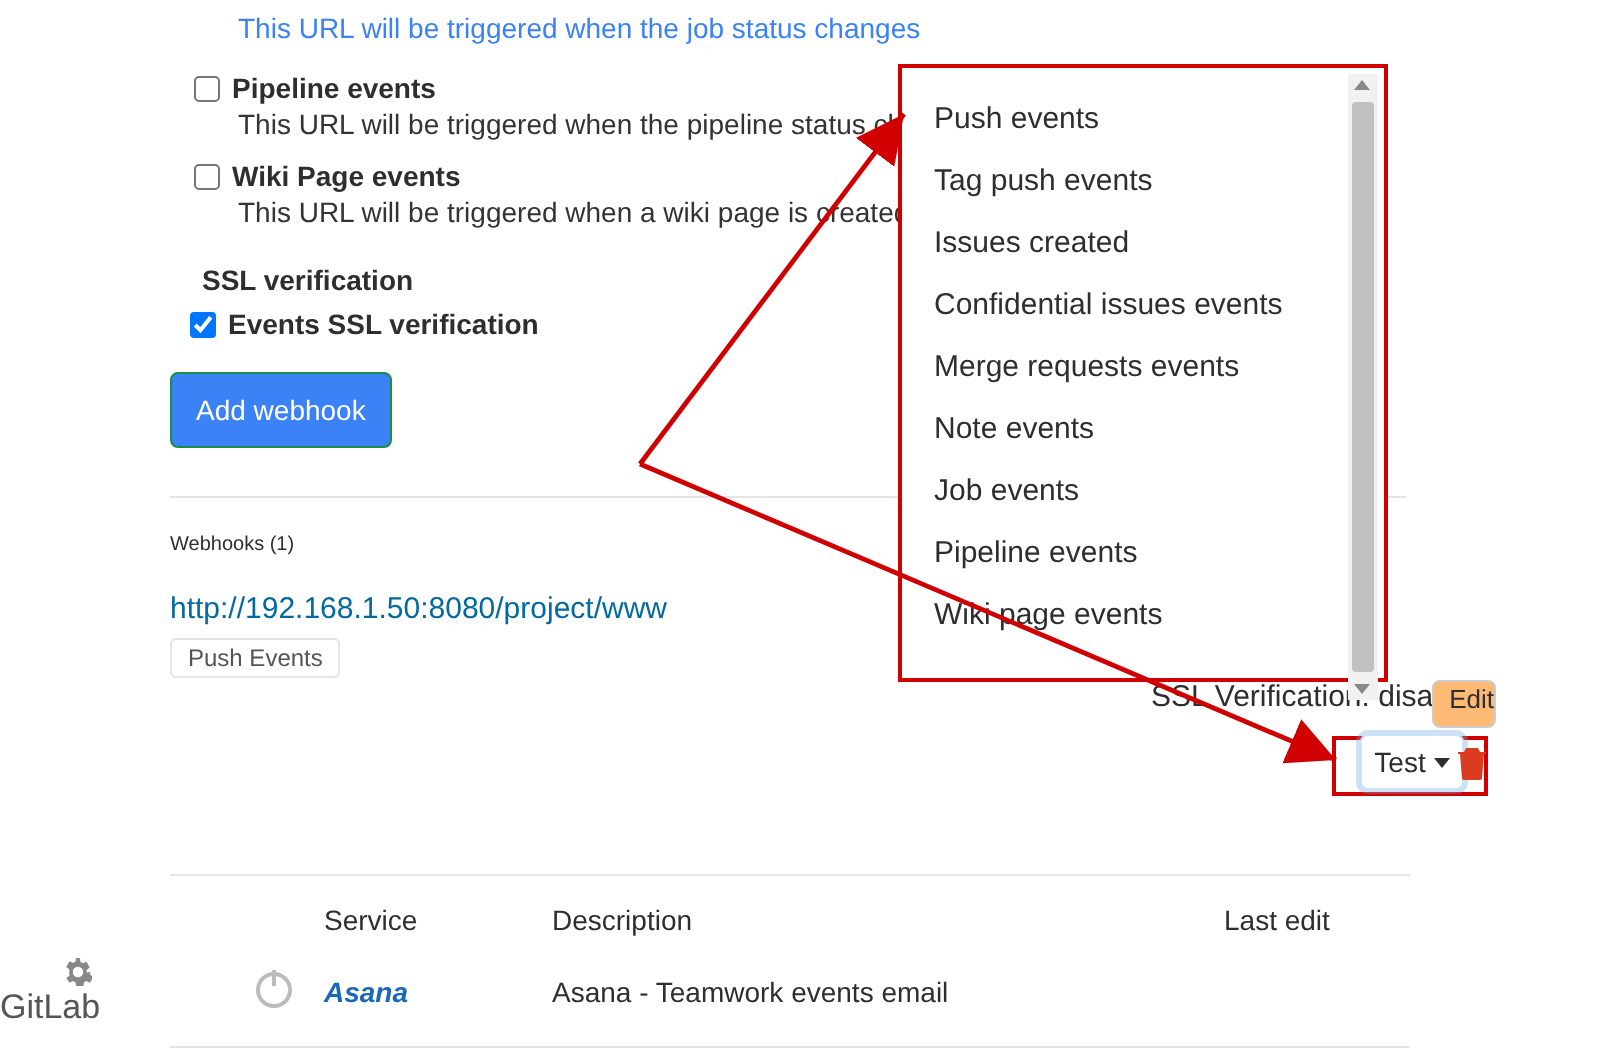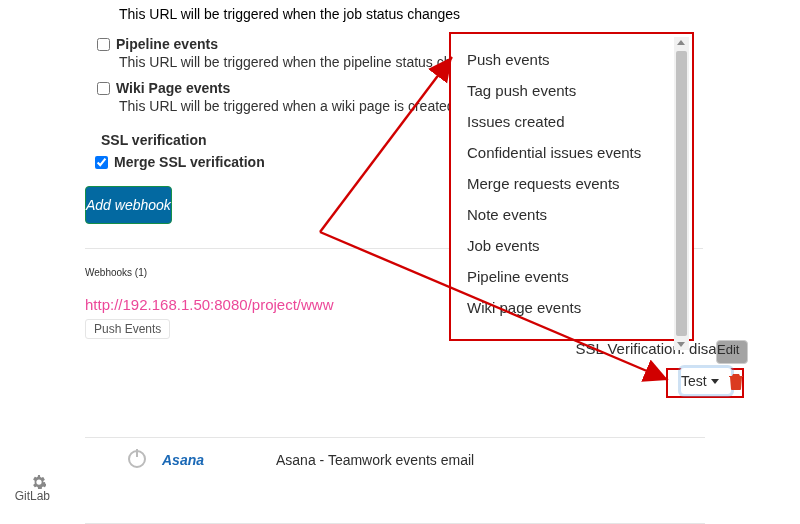--- a/index.html
+++ b/index.html
@@ -10,51 +10,51 @@
     color: #2e2e2e;
     background: #fff;
     width: 800px;
     height: 524px;
     overflow: hidden;
     position: relative;
   }
   .canvas { position: relative; width: 800px; height: 524px; }
   .left-rail {
     position: absolute; left: 0; top: 474px; width: 50px; text-align: right;
-    color: #555; font-size: 12px;
+    color: #555; font-size: 17px;
   }
   .left-rail .cog {
     display: inline-block; width: 14px; height: 14px; vertical-align: middle;
     margin-right: 4px; color: #888;
   }
 
   .content { position: absolute; left: 85px; top: 0; width: 620px; }
-  .desc-row { margin: 0 0 14px 34px; color: #000000; font-size: 14px; }
+  .desc-row { margin: 0 0 14px 34px; color: #3b82f6; font-size: 14px; }
   .desc-row:first-child { margin-top: 6px; }
   .event-block { margin-bottom: 10px; }
   .event-block .head { display: flex; align-items: center; }
   .event-block .head input[type="checkbox"] { margin: 0 6px 0 12px; }
   .event-block .head .label { font-weight: 700; }
   .event-block .sub { margin: 2px 0 0 34px; color: #333; }
 
   .ssl-head { margin: 18px 0 6px 16px; color: #2e2e2e; font-weight: bold; }
   .ssl-row { margin: 4px 0 0 0; display: flex; align-items: center; }
   .ssl-row input[type="checkbox"] { margin: 0 6px 0 10px; }
   .ssl-row .label { font-weight: 700; }
 
   .btn-add {
     display: inline-block; margin: 16px 0 0 0;
-    background: #0369a1; border: 1px solid #168f48; color: #fff;
-    padding: 10px 0; border-radius: 4px; font-size: 14px; cursor: pointer; font-style: italic;
+    background: #3b82f6; border: 1px solid #168f48; color: #fff;
+    padding: 10px 12px; border-radius: 4px; font-size: 14px; cursor: pointer;
   }
 
   .hr { border: 0; border-top: 1px solid #e5e5e5; margin: 24px 0 18px 0; width: 618px; }
 
   .hooks-head { color: #2e2e2e; font-size: 10px; margin-bottom: 18px; }
-  .hook-url { color: #ec4899; font-size: 15px; }
+  .hook-url { color: #0369a1; font-size: 15px; }
   .hook-pill { margin-top: 6px; font-size: 12px; color: #555;
     border: 1px solid #e5e5e5; padding: 2px 8px; border-radius: 3px; display: inline-block;
   }
 
   .hr2 { border: 0; border-top: 1px solid #e5e5e5; position: absolute; left: 85px; top: 430px; width: 620px; }
   .tbl { position: absolute; left: 128px; top: 442px; width: 575px; }
   .tbl-row { display: flex; align-items: center; height: 36px; }
   .tbl-row.header { color: #2e2e2e; font-weight: 400; }
   .tbl-row .c0 { width: 34px; }
   .tbl-row .c1 { width: 114px; }
@@ -90,30 +90,30 @@
   .dropdown .arrow-up { top: 3px; border-bottom: 5px solid #888; }
   .dropdown .arrow-down { bottom: 3px; border-top: 5px solid #888; }
 
   
   .right-area {
     position: absolute; left: 510px; top: 340px; width: 235px;
   }
   .ssl-status { font-size: 15px; text-align: right; }
   .edit-btn {
     position: absolute; left: 206px; top: 0; width: 30px; height: 22px; line-height:18px;
-    border: 1px solid #ccc; border-radius: 4px; text-align: left; font-size: 13px; background: #a3a3a3;
+    border: 1px solid #ccc; border-radius: 4px; text-align: right; font-size: 13px; background: #fdba74;
   }
   .test-wrap {
     position: absolute; left: 156px; top: 28px; width: 78px; height: 30px;
     border: 2px solid #d10000; box-sizing: border-box;
   }
   .test-btn {
     position: absolute; left: 12px; top: -3px; width: 52px; height: 28px;
     border: 1px solid #cbe2f9; background: #fff; border-radius: 4px; font-size: 14px;
-    display: flex; align-items: center; justify-content: flex-start; box-sizing: border-box;
+    display: flex; align-items: center; justify-content: center; box-sizing: border-box;
     box-shadow: 0 0 0 2px rgba(115,170,222,0.35);
   }
   .caret { margin-left: 4px; width: 0; height: 0;
     border-left: 4px solid transparent; border-right: 4px solid transparent; border-top: 5px solid #2e2e2e;
   }
   .trash {
     position: absolute; left: 218px; top: 32px; width: 16px; height: 18px; cursor: pointer;
     color: #db3b21;
   }
 
@@ -147,21 +147,21 @@
     <div class="head">
       <input type="checkbox" style="">
       <span class="label">Wiki Page events</span>
     </div>
     <div class="sub">This URL will be triggered when a wiki page is created</div>
   </div>
 
   <div class="ssl-head">SSL verification</div>
   <div class="ssl-row">
     <input type="checkbox" checked="" style="">
-    <span class="label">Merge SSL verification</span>
+    <span class="label">Events SSL verification</span>
   </div>
 
   <button class="btn-add">Add webhook</button>
 
   <hr class="hr">
 
   <div class="hooks-head">Webhooks (1)</div>
 
   <div class="hook-url">http://192.168.1.50:8080/project/www</div>
   <span class="hook-pill">Push Events</span>
@@ -197,20 +197,26 @@
     <div class="scroll">
       <span class="arrow-up"></span>
       <span class="thumb"></span>
       <span class="arrow-down"></span>
     </div>
   </div>
 </div>
 
 <hr class="hr2">
 <div class="tbl">
+  <div class="tbl-row header">
+    <div class="c0"></div>
+    <div class="c1">Service</div>
+    <div class="c2">Description</div>
+    <div class="c3">Last edit</div>
+  </div>
   <div class="tbl-row">
     <div class="c0"><span class="power-icon"></span></div>
     <div class="c1"><a href="#" class="svc">Asana</a></div>
     <div class="c2">Asana - Teamwork events email</div>
     <div class="c3"></div>
   </div>
 </div>
 <hr class="hr3">
 
 <svg class="arrows">

